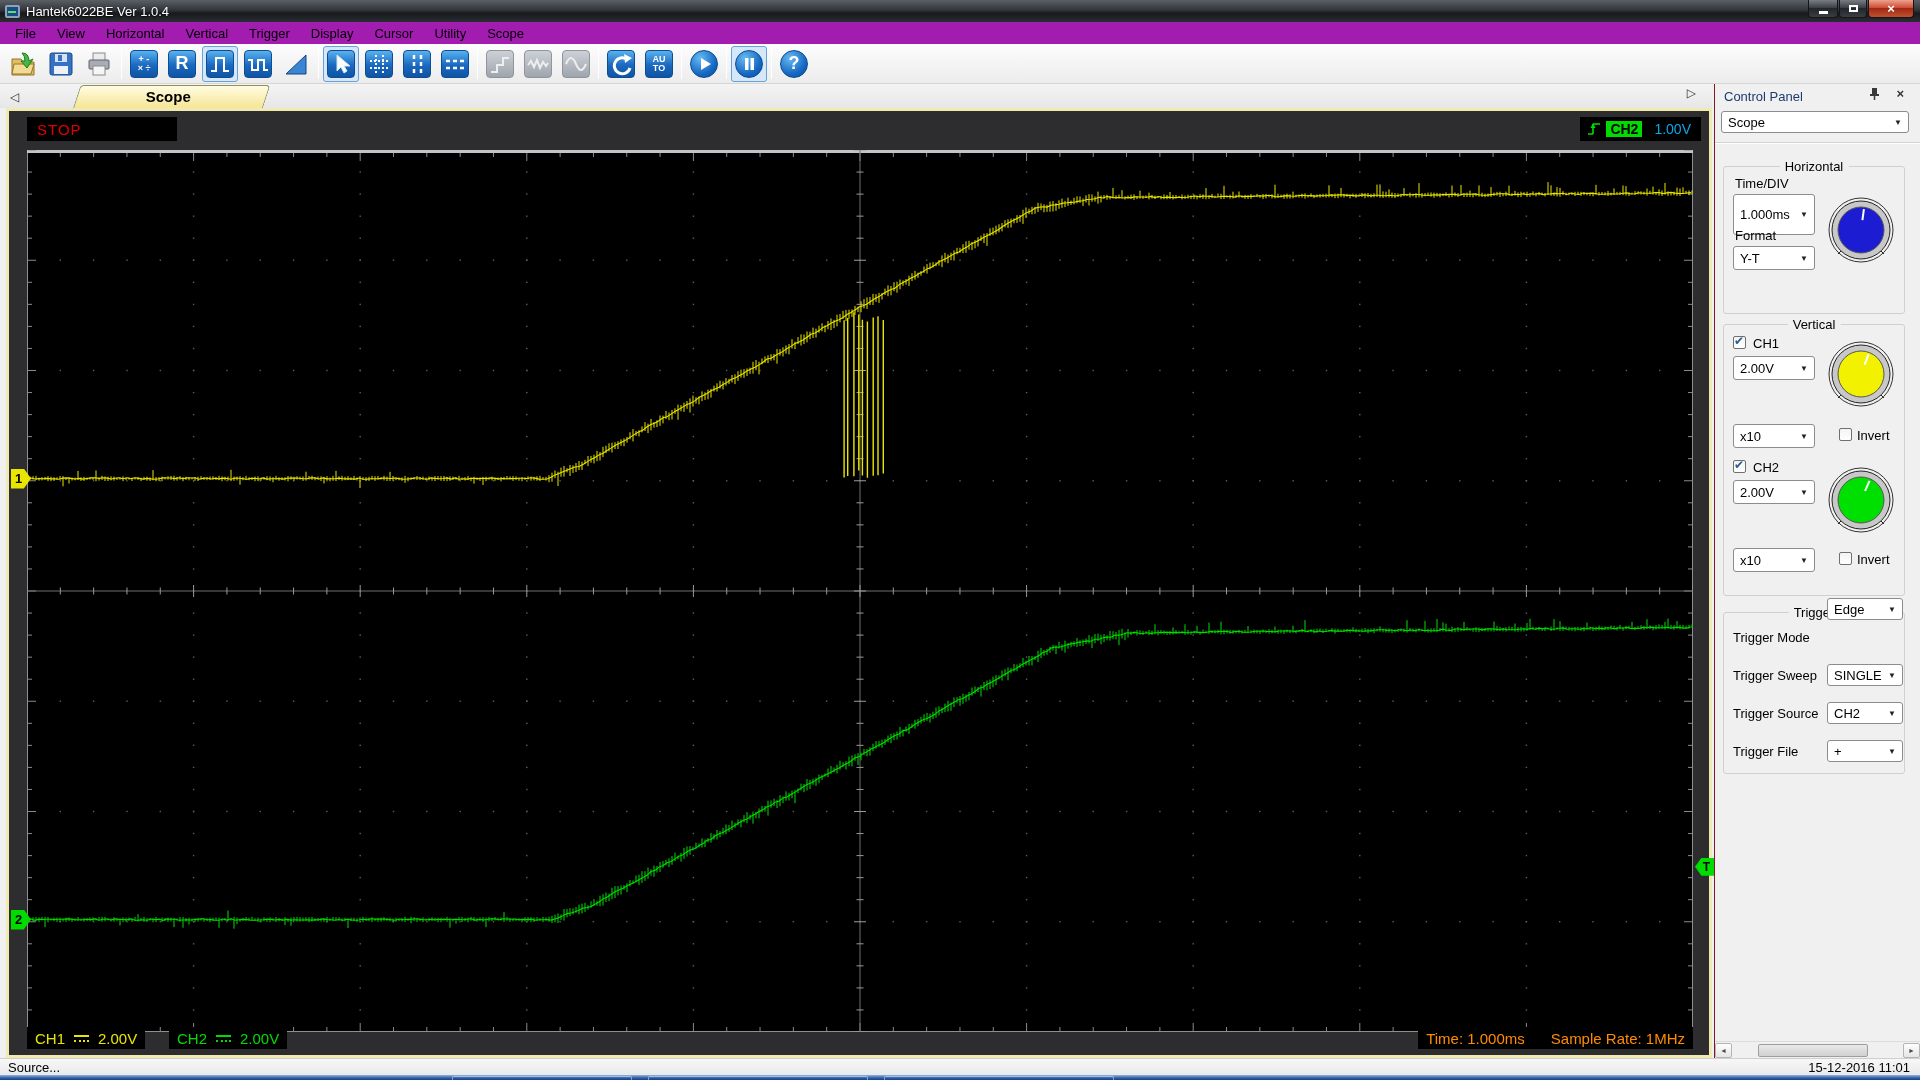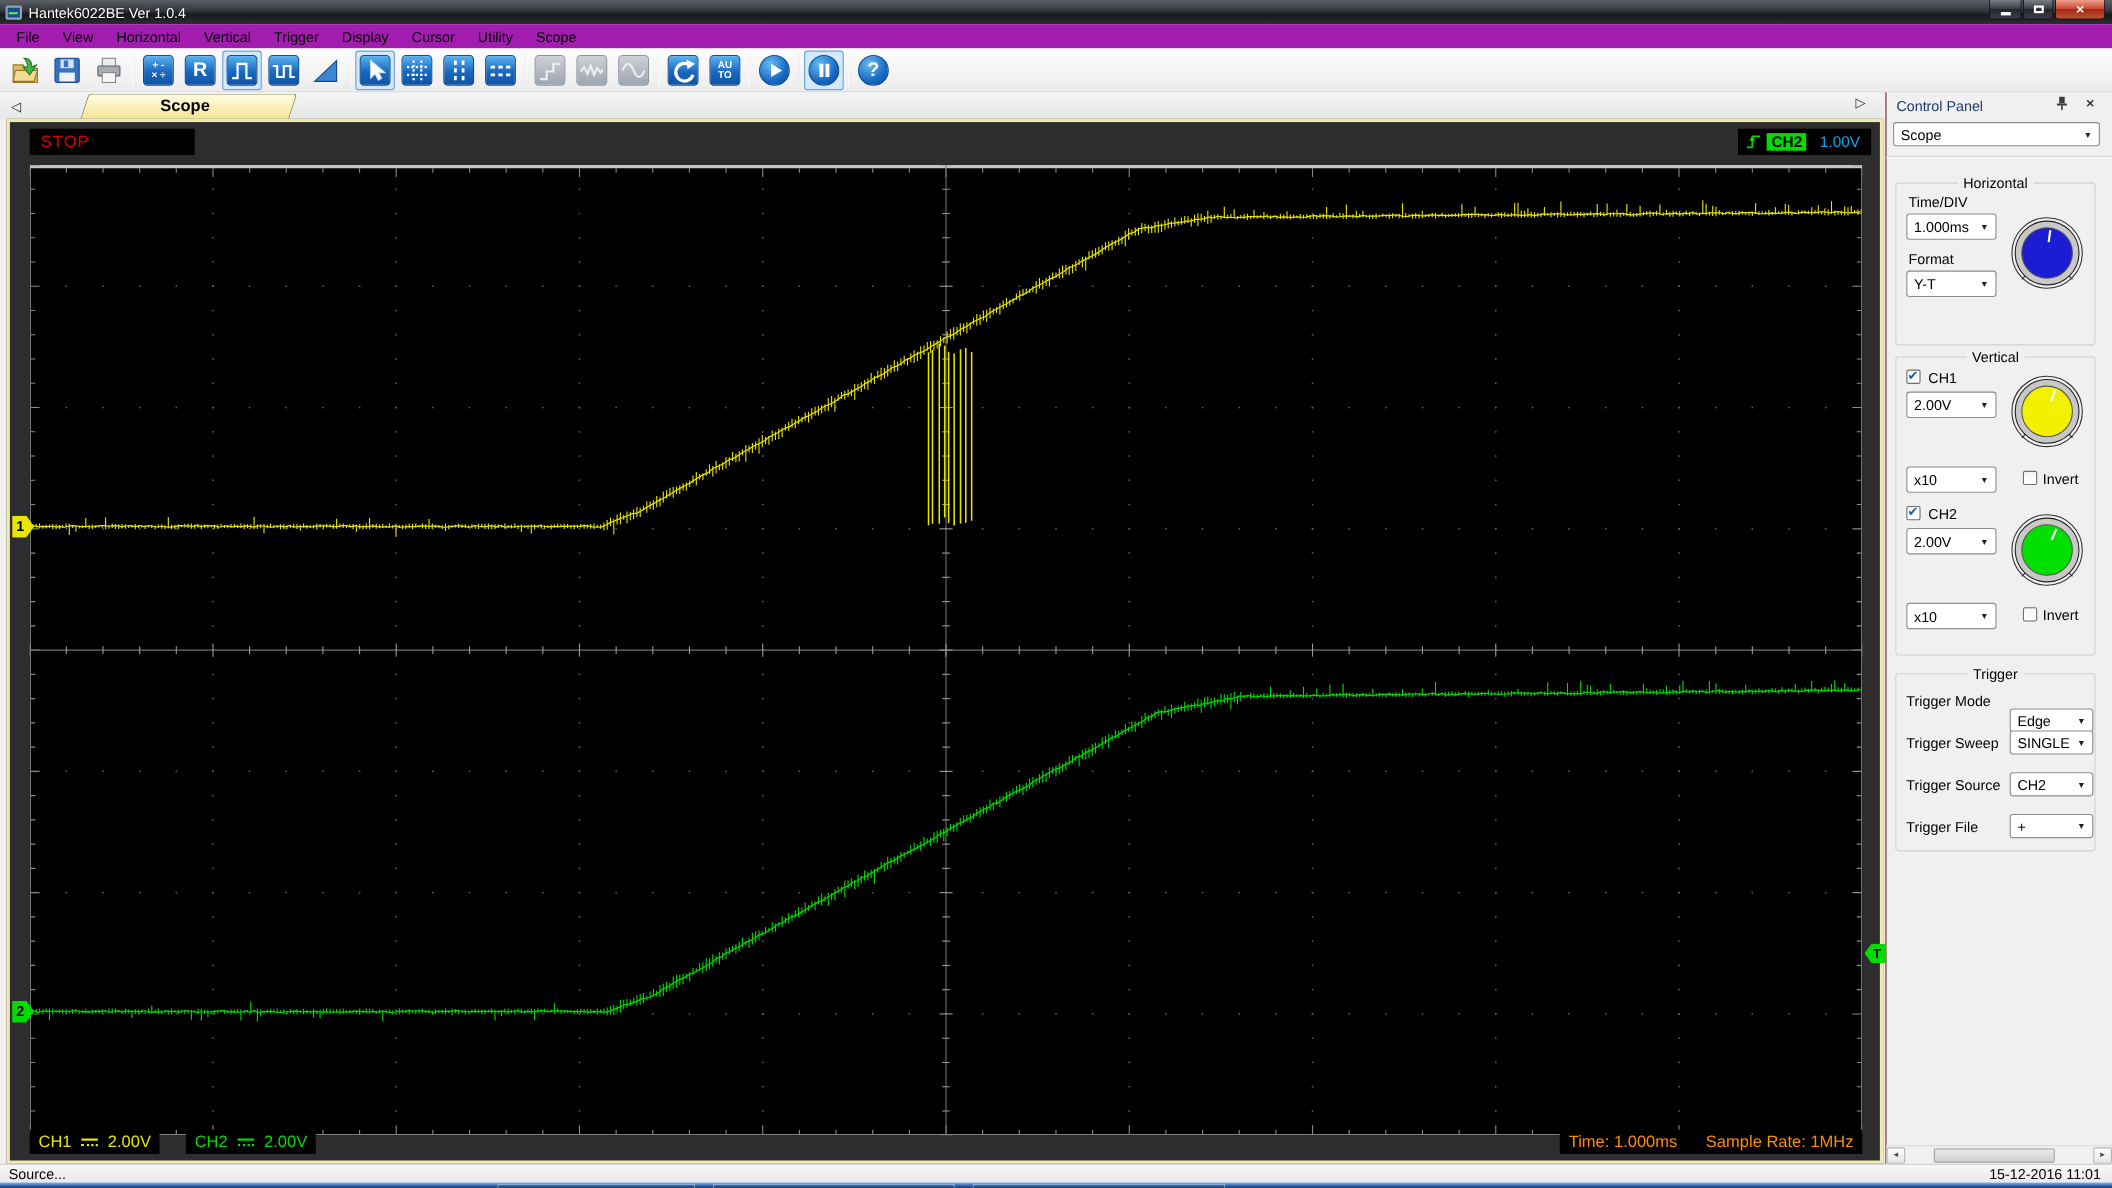--- a/index.html
+++ b/index.html
@@ -1220,21 +1220,21 @@
   <div class="combo" style="left:6px;top:27px;width:188px">
     <span>Scope</span>
       <span class="arr">▼</span>
   </div>
   <div id="divider1"></div>
 
   <div class="group" style="left:8px;top:82px;width:182px;height:148px">
     <span class="legend">Horizontal</span>
   </div>
   <span class="cp-label" style="left:20px;top:92px">Time/DIV</span>
-  <div class="combo" style="left:18px;top:110px;width:82px;height:24px">
+  <div class="combo" style="left:18px;top:110px;width:82px;height:41px">
     <span>1.000ms</span>
       <span class="arr">▼</span>
   </div>
   <span class="cp-label" style="left:20px;top:144px">Format</span>
   <div class="combo" style="left:18px;top:162px;width:82px;height:24px">
     <span>Y-T</span>
       <span class="arr">▼</span>
   </div>
   <svg class="knob" style="left:112px;top:112px" viewBox="0 0 68 68">
     <line x1="11" y1="58" x2="19" y2="50" stroke="#222"></line>
@@ -1287,21 +1287,21 @@
     <span>x10</span>
       <span class="arr">▼</span>
   </div>
   <span class="checkbox" style="left:124px;top:468px"></span>
   <span class="checklabel" style="left:142px;top:468px">Invert</span>
 
   <div class="group" style="left:8px;top:528px;width:182px;height:162px">
     <span class="legend">Trigger</span>
   </div>
   <span class="cp-label" style="left:18px;top:546px">Trigger Mode</span>
-  <div class="combo" style="left:112px;top:560px;width:76px">
+  <div class="combo" style="left:112px;top:514px;width:76px">
     <span>Edge</span>
       <span class="arr">▼</span>
   </div>
   <span class="cp-label" style="left:18px;top:584px">Trigger Sweep</span>
   <div class="combo" style="left:112px;top:580px;width:76px">
     <span>SINGLE</span>
       <span class="arr">▼</span>
   </div>
   <span class="cp-label" style="left:18px;top:622px">Trigger Source</span>
   <div class="combo" style="left:112px;top:618px;width:76px">

